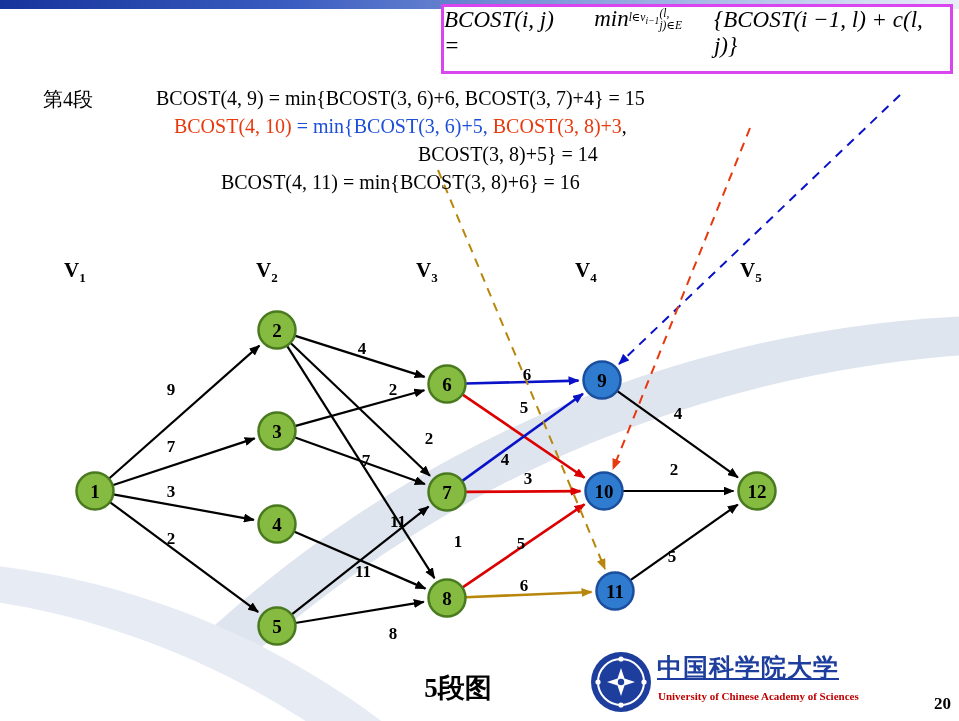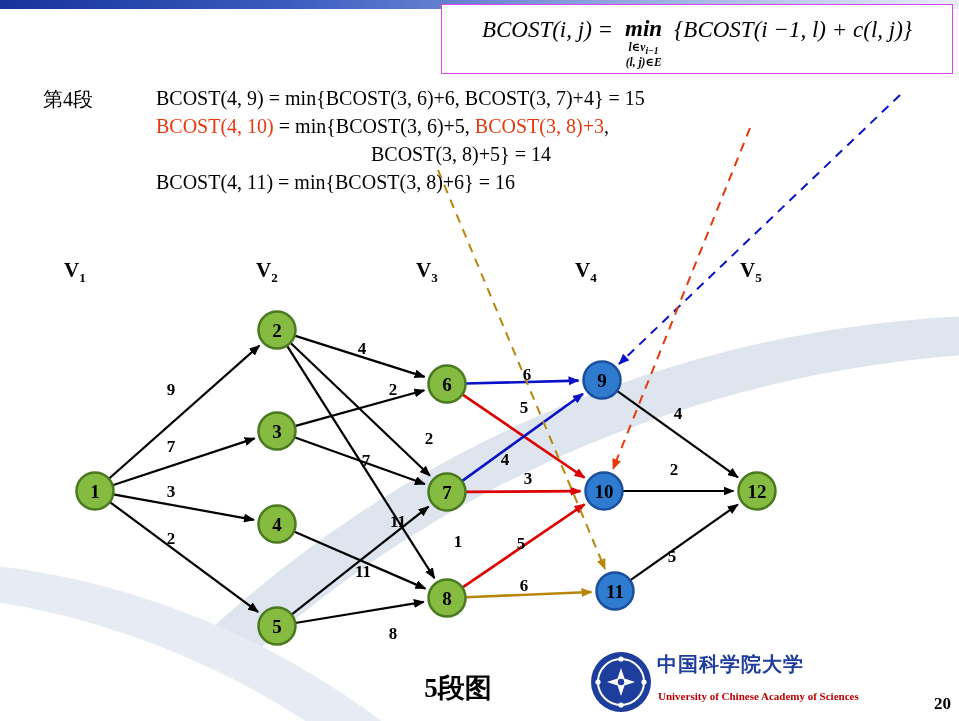--- a/index.html
+++ b/index.html
@@ -7,41 +7,41 @@
          font-family:"Liberation Serif","DejaVu Serif",serif;}
   .top-bar{position:absolute;left:0;top:0;width:100%;height:9px;z-index:1;
            background:linear-gradient(to right,#16339b,#3a5cc0 30%,#9fb4e4 70%,#e9eef8);}
   .arc{position:absolute;border-radius:50%;z-index:0;}
   .arc-outer{width:2400px;height:2400px;background:#dfe5ef;left:-180px;top:315px;}
   .arc-inner{width:2400px;height:2400px;background:#ffffff;left:-150px;top:352px;}
   .arc-bl{width:1600px;height:1600px;background:#e7ecf4;left:-900px;top:560px;}
   .arc-bl2{width:1600px;height:1600px;background:#ffffff;left:-930px;top:592px;}
 
   .formula-box{position:absolute;left:441px;top:4px;width:512px;height:70px;background:#ffffff;
-               border:1px solid #d946ef;z-index:3;display:flex;align-items:flex-start;justify-content:center;
-               padding-top:12px;box-sizing:border-box;font-style:italic;font-size:23px;color:#000;}
-  .f-minblock{display:inline-flex;flex-direction:column;align-items:center;line-height:1.05;margin:0 12px;font-weight:bold;}
+               border:3px solid #d946ef;z-index:3;display:flex;align-items:flex-start;justify-content:center;
+               padding-top:0;box-sizing:border-box;font-style:italic;font-size:23px;color:#000;}
+  .f-minblock{display:inline-flex;flex-direction:row;align-items:center;line-height:1.05;margin:0 20px;}
   .f-cond{font-size:11.5px;}
 
   .text-block{position:absolute;left:43px;top:84px;z-index:3;font-weight:normal;font-size:20px;color:#000;}
   .stage-label{position:absolute;left:0;top:2px;white-space:nowrap;}
   .bcost-lines{margin-left:113px;}
-  .bcost-line{line-height:28px;white-space:nowrap;}
+  .bcost-line{line-height:28px;white-space:nowrap;text-align:center;}
 
   #graph-svg{position:absolute;left:0;top:0;z-index:2;pointer-events:none;}
   #graph-svg text.edge-label{font-family:"Liberation Serif","DejaVu Serif",serif;font-weight:bold;font-size:17px;fill:#000;}
   #graph-svg text.node-label{font-family:"Liberation Serif","DejaVu Serif",serif;font-weight:bold;font-size:19px;fill:#000;}
 
   .col-header{position:absolute;z-index:3;font-weight:bold;font-size:21px;color:#000;}
   .col-header sub{font-size:13px;}
 
   .caption{position:absolute;left:368px;top:660px;width:180px;text-align:center;font-weight:bold;font-size:27px;color:#000;z-index:3;margin-top:10px;}
 
   .logo{position:absolute;left:589px;top:650px;width:360px;height:70px;z-index:3;}
-  .logo-cn{position:absolute;left:68px;top:1px;font-weight:bold;font-size:20px;color:#1e3e9e;white-space:nowrap;letter-spacing:1px;}
+  .logo-cn{position:absolute;left:68px;top:1px;font-weight:bold;font-size:25px;color:#1e3e9e;white-space:nowrap;letter-spacing:1px;text-decoration:underline;}
   .logo-en{position:absolute;left:69px;top:40px;font-weight:bold;font-size:11px;color:#c00000;white-space:nowrap;}
   .page-number{position:absolute;right:8px;top:694px;font-weight:bold;font-size:17px;color:#000;z-index:4;}
 </style>
 </head>
 <body>
 
 <div class="slide">
   <div class="arc arc-outer"></div>
   <div class="arc arc-inner"></div>
   <div class="arc arc-bl"></div>
@@ -55,21 +55,21 @@
       <span class="f-cond"><span>l∈v</span><sub>i−1</sub></span>
       <span class="f-cond">(l, j)∈E</span>
     </span>
     <span>{BCOST(i −1, l) + c(l, j)}</span>
   </div>
 
   <div class="text-block">
     <span class="stage-label">第4段</span>
     <div class="bcost-lines" id="bcost-lines">
         <div class="bcost-line"><span style="color: rgb(0, 0, 0);">BCOST(4, 9) = min{BCOST(3, 6)+6, BCOST(3, 7)+4} = 15</span></div>
-        <div class="bcost-line"><span style="color: rgb(232, 56, 13);">BCOST(4, 10)</span><span style="color: #000000;"> = min{BCOST(3, 6)+5, </span><span style="color: rgb(232, 56, 13);">BCOST(3, 8)+3</span><span style="color: rgb(0, 0, 0);">,</span></div>
+        <div class="bcost-line"><span style="color: rgb(232, 56, 13);">BCOST(4, 10)</span><span style="color: #1d4ed8;"> = min{BCOST(3, 6)+5, </span><span style="color: rgb(232, 56, 13);">BCOST(3, 8)+3</span><span style="color: rgb(0, 0, 0);">,</span></div>
         <div class="bcost-line" style="padding-left: 215px;"><span style="color: rgb(0, 0, 0);">BCOST(3, 8)+5} = 14</span></div>
         <div class="bcost-line"><span style="color: rgb(0, 0, 0);">BCOST(4, 11) = min{BCOST(3, 8)+6} = 16</span></div>
       </div>
   </div>
 
   <svg id="graph-svg" width="959" height="721" viewBox="0 0 959 721">
       <defs>
         <marker id="arr-black" markerWidth="12" markerHeight="9" refX="10" refY="4.5" orient="auto" markerUnits="userSpaceOnUse">
           <path d="M0,0 L11,4.5 L0,9 Z" fill="#000000"></path>
         </marker>

